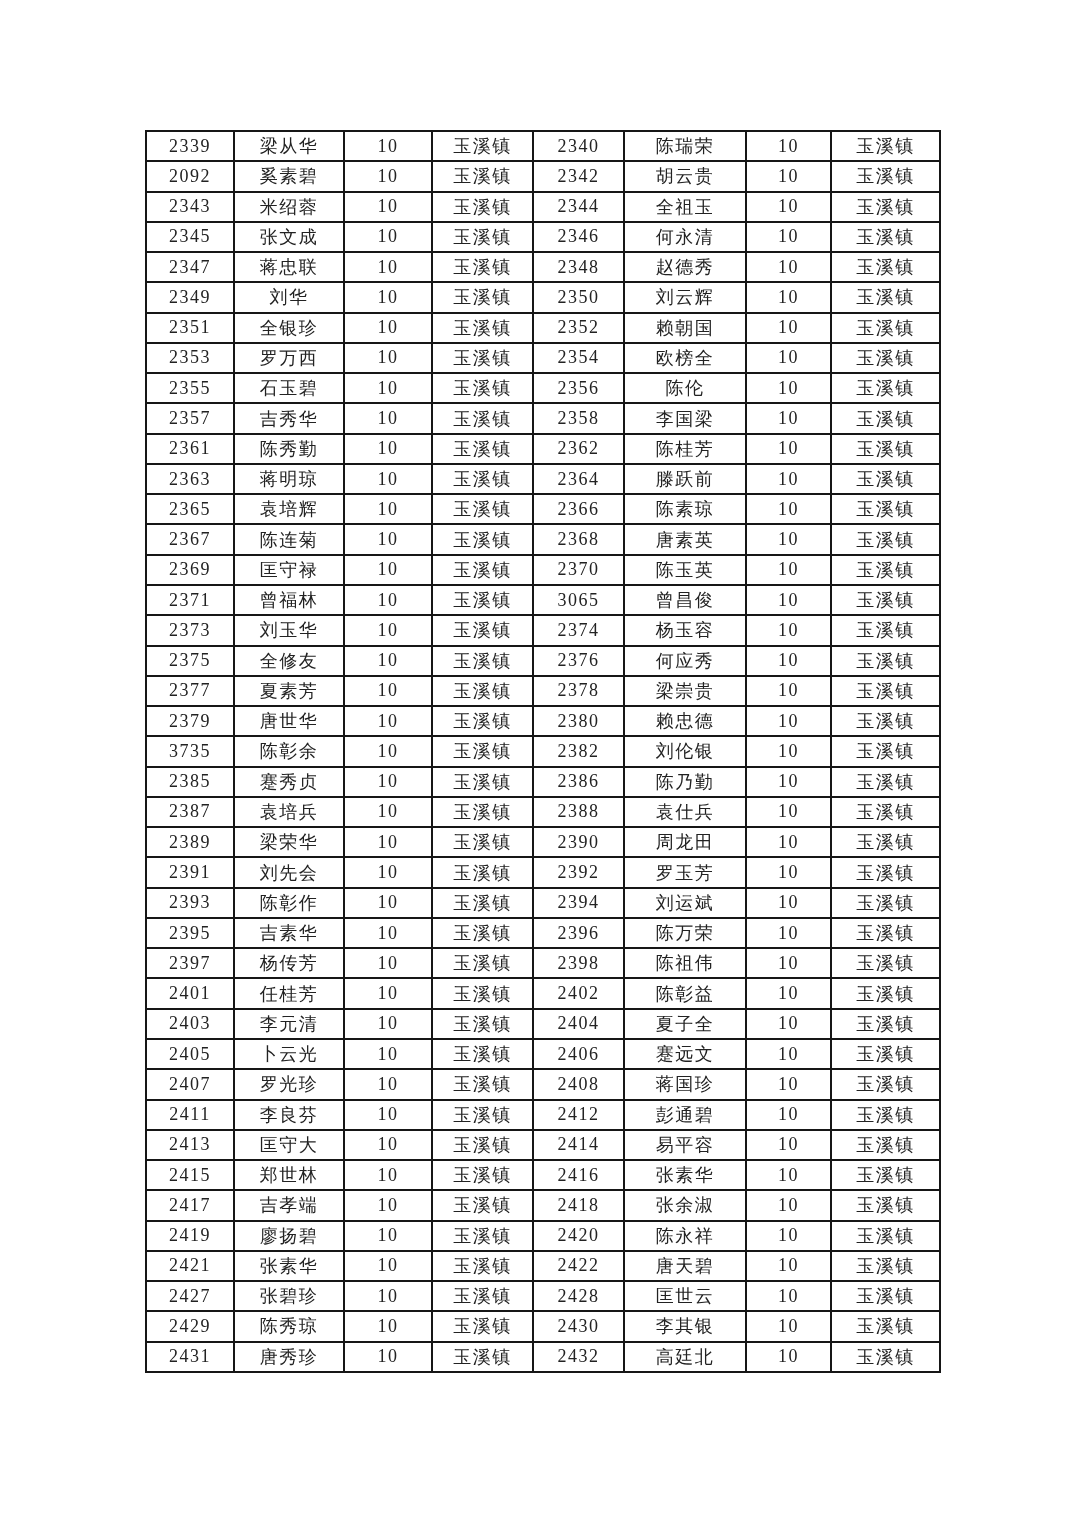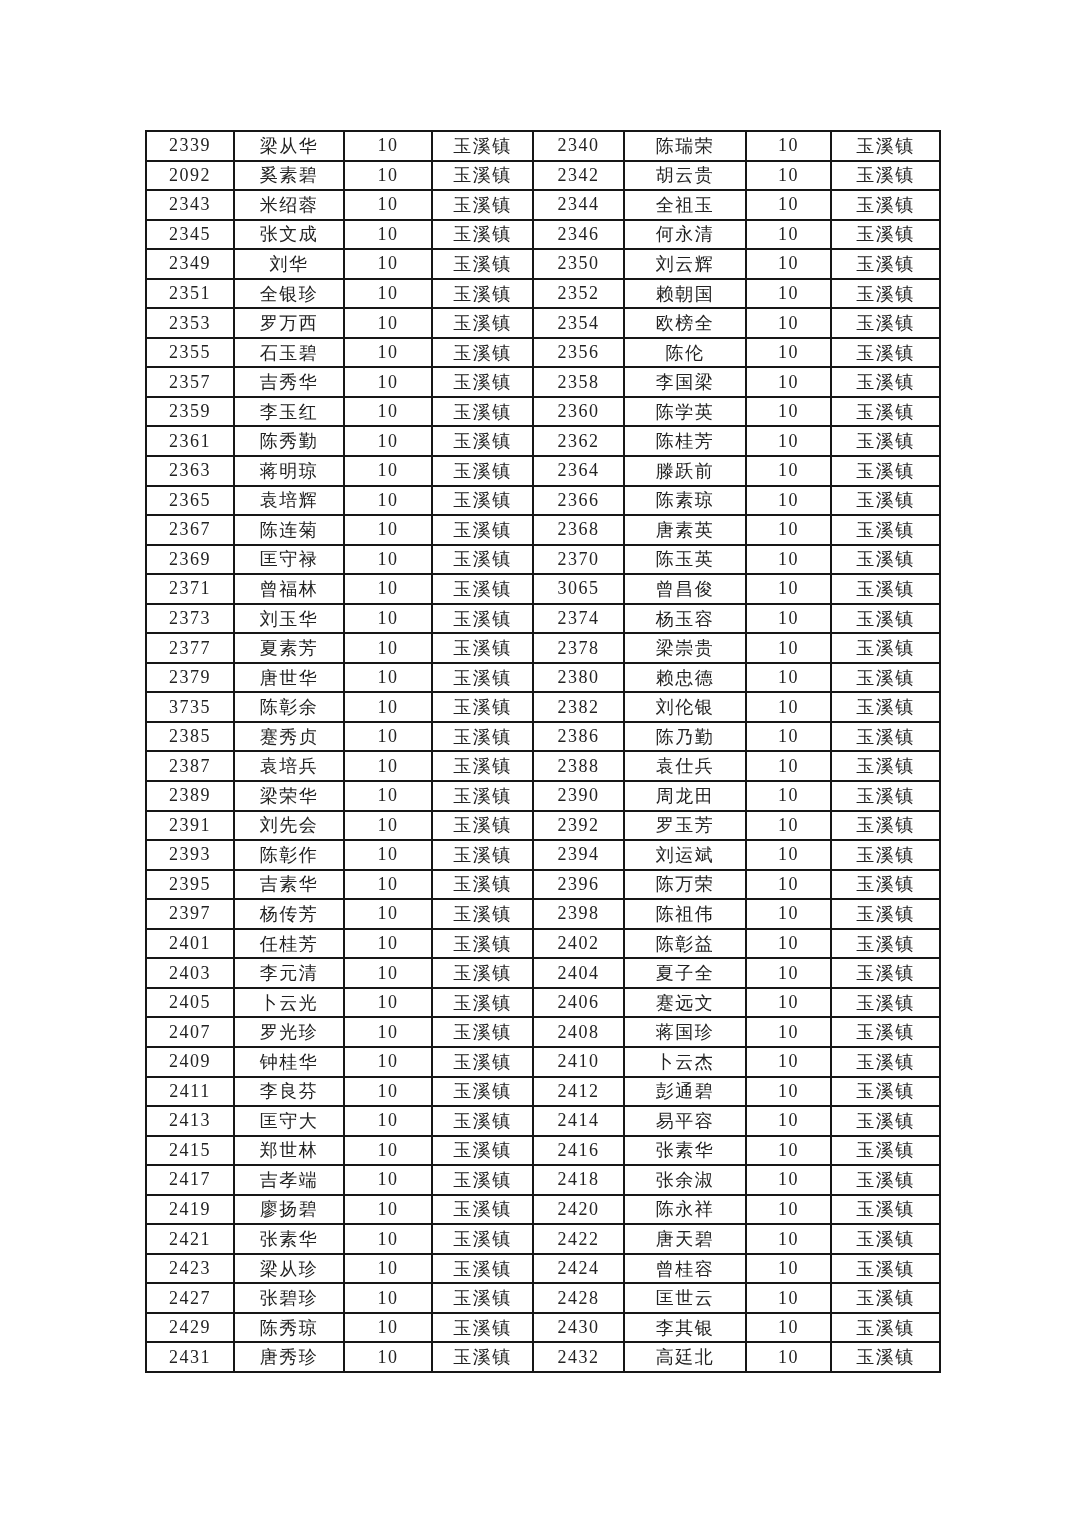--- a/index.html
+++ b/index.html
@@ -101,20 +101,30 @@
           <td>2345</td>
           <td>张文成</td>
           <td>10</td>
           <td>玉溪镇</td>
           <td>2346</td>
           <td>何永清</td>
           <td>10</td>
           <td>玉溪镇</td>
         </tr>
         <tr>
+          <td>2347</td>
+          <td>蒋忠联</td>
+          <td>10</td>
+          <td>玉溪镇</td>
+          <td>2348</td>
+          <td>赵德秀</td>
+          <td>10</td>
+          <td>玉溪镇</td>
+        </tr>
+        <tr>
           <td>2349</td>
           <td>刘华</td>
           <td>10</td>
           <td>玉溪镇</td>
           <td>2350</td>
           <td>刘云辉</td>
           <td>10</td>
           <td>玉溪镇</td>
         </tr>
         <tr>
@@ -151,30 +161,20 @@
           <td>2357</td>
           <td>吉秀华</td>
           <td>10</td>
           <td>玉溪镇</td>
           <td>2358</td>
           <td>李国梁</td>
           <td>10</td>
           <td>玉溪镇</td>
         </tr>
         <tr>
-          <td>2359</td>
-          <td>李玉红</td>
-          <td>10</td>
-          <td>玉溪镇</td>
-          <td>2360</td>
-          <td>陈学英</td>
-          <td>10</td>
-          <td>玉溪镇</td>
-        </tr>
-        <tr>
           <td>2361</td>
           <td>陈秀勤</td>
           <td>10</td>
           <td>玉溪镇</td>
           <td>2362</td>
           <td>陈桂芳</td>
           <td>10</td>
           <td>玉溪镇</td>
         </tr>
         <tr>
@@ -231,20 +231,30 @@
           <td>2373</td>
           <td>刘玉华</td>
           <td>10</td>
           <td>玉溪镇</td>
           <td>2374</td>
           <td>杨玉容</td>
           <td>10</td>
           <td>玉溪镇</td>
         </tr>
         <tr>
+          <td>2375</td>
+          <td>全修友</td>
+          <td>10</td>
+          <td>玉溪镇</td>
+          <td>2376</td>
+          <td>何应秀</td>
+          <td>10</td>
+          <td>玉溪镇</td>
+        </tr>
+        <tr>
           <td>2377</td>
           <td>夏素芳</td>
           <td>10</td>
           <td>玉溪镇</td>
           <td>2378</td>
           <td>梁崇贵</td>
           <td>10</td>
           <td>玉溪镇</td>
         </tr>
         <tr>
@@ -371,30 +381,20 @@
           <td>2407</td>
           <td>罗光珍</td>
           <td>10</td>
           <td>玉溪镇</td>
           <td>2408</td>
           <td>蒋国珍</td>
           <td>10</td>
           <td>玉溪镇</td>
         </tr>
         <tr>
-          <td>2409</td>
-          <td>钟桂华</td>
-          <td>10</td>
-          <td>玉溪镇</td>
-          <td>2410</td>
-          <td>卜云杰</td>
-          <td>10</td>
-          <td>玉溪镇</td>
-        </tr>
-        <tr>
           <td>2411</td>
           <td>李良芬</td>
           <td>10</td>
           <td>玉溪镇</td>
           <td>2412</td>
           <td>彭通碧</td>
           <td>10</td>
           <td>玉溪镇</td>
         </tr>
         <tr>
@@ -437,30 +437,20 @@
           <td>10</td>
           <td>玉溪镇</td>
         </tr>
         <tr>
           <td>2421</td>
           <td>张素华</td>
           <td>10</td>
           <td>玉溪镇</td>
           <td>2422</td>
           <td>唐天碧</td>
-          <td>10</td>
-          <td>玉溪镇</td>
-        </tr>
-        <tr>
-          <td>2423</td>
-          <td>梁从珍</td>
-          <td>10</td>
-          <td>玉溪镇</td>
-          <td>2424</td>
-          <td>曾桂容</td>
           <td>10</td>
           <td>玉溪镇</td>
         </tr>
         <tr>
           <td>2427</td>
           <td>张碧珍</td>
           <td>10</td>
           <td>玉溪镇</td>
           <td>2428</td>
           <td>匡世云</td>

